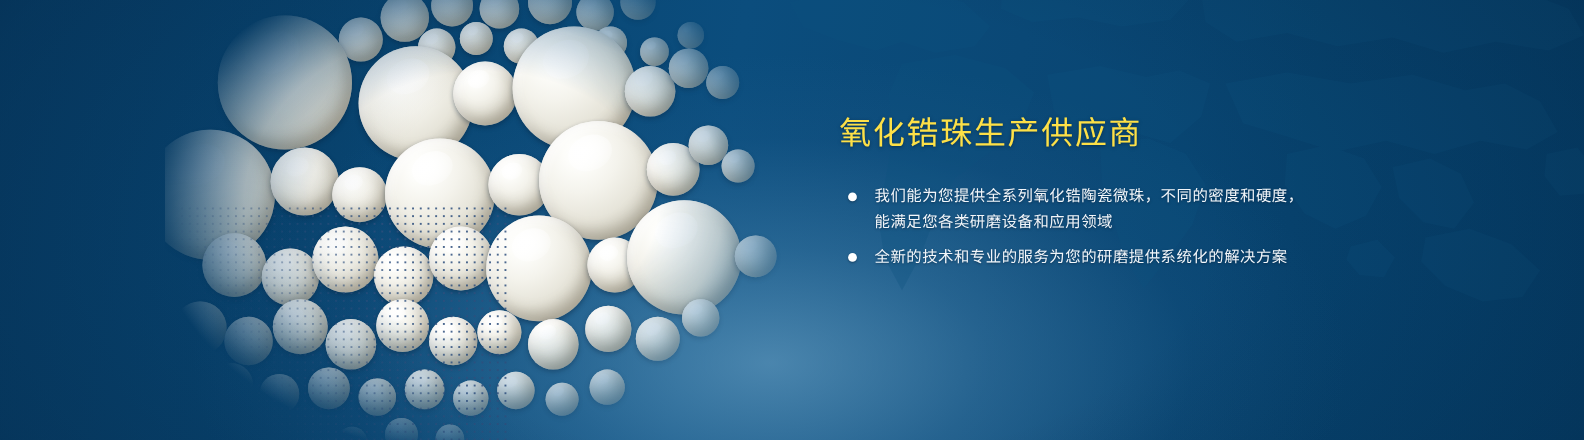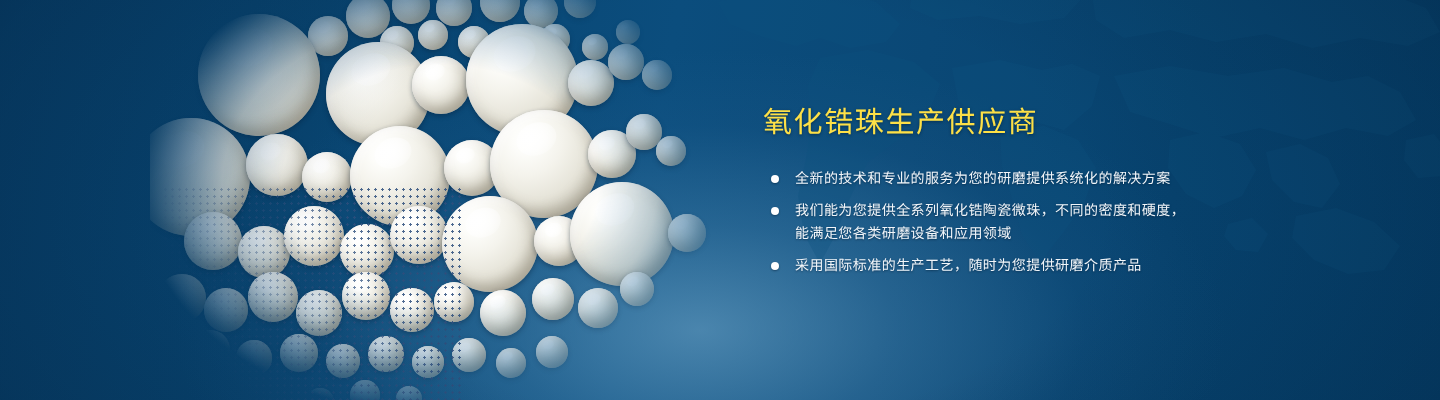--- a/index.html
+++ b/index.html
@@ -270,30 +270,26 @@
 
   <div class="bg-vignette"></div>
 
   <div class="content">
     <h1 class="headline">氧化锆珠生产供应商</h1>
 
     <ul class="bullets">
 
       <li class="bullet">
         <span class="dot"></span>
-        <span class="bullet-line">全新的技术和专业的服务为您的研磨提供系统化的解决方案</span>
-      </li>
-
-      <li class="bullet">
-        <span class="dot"></span>
         <span class="bullet-line">我们能为您提供全系列氧化锆陶瓷微珠，不同的密度和硬度，</span>
         <span class="bullet-line">能满足您各类研磨设备和应用领域</span>
       </li>
 
       <li class="bullet">
         <span class="dot"></span>
-        <span class="bullet-line">采用国际标准的生产工艺，随时为您提供研磨介质产品</span>
+        <span class="bullet-line">全新的技术和专业的服务为您的研磨提供系统化的解决方案</span>
       </li>
+
 
     </ul>
   </div>
 
 </div>
 
 </body></html>

